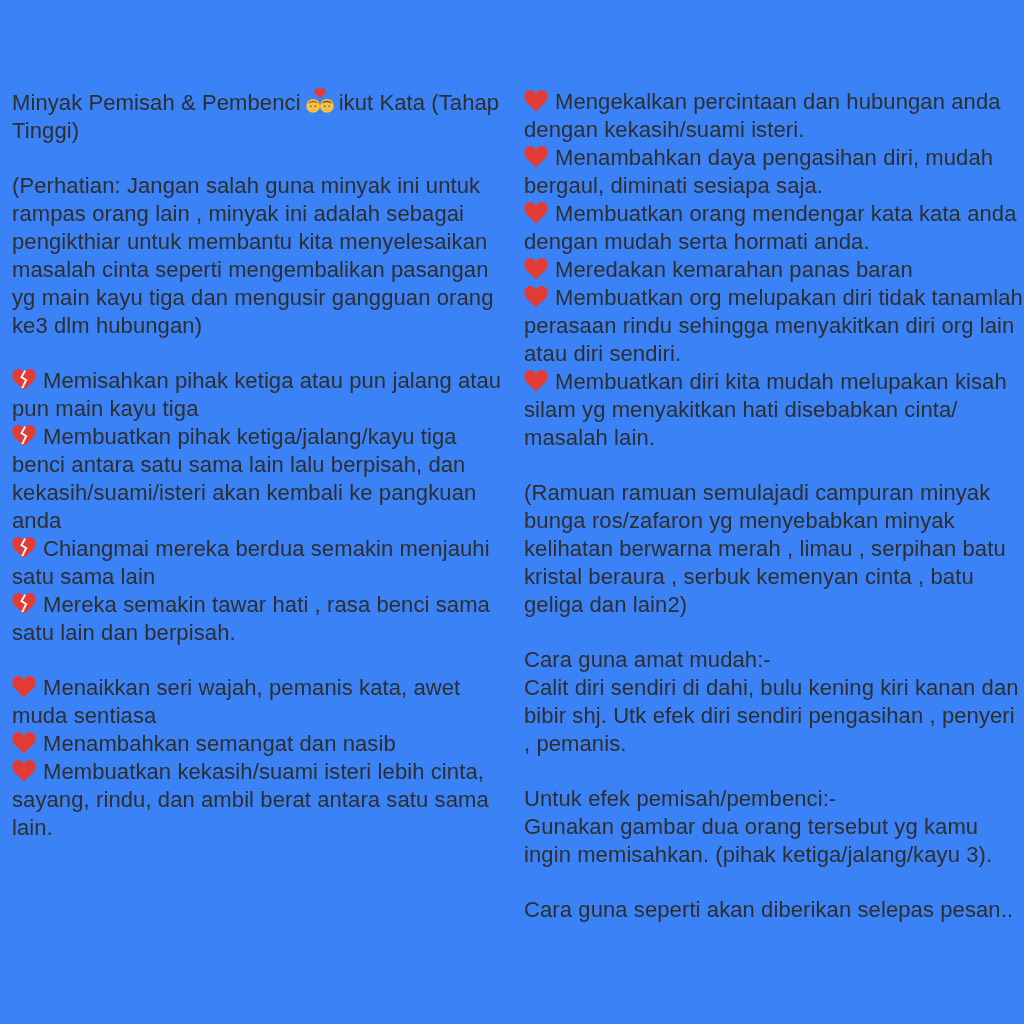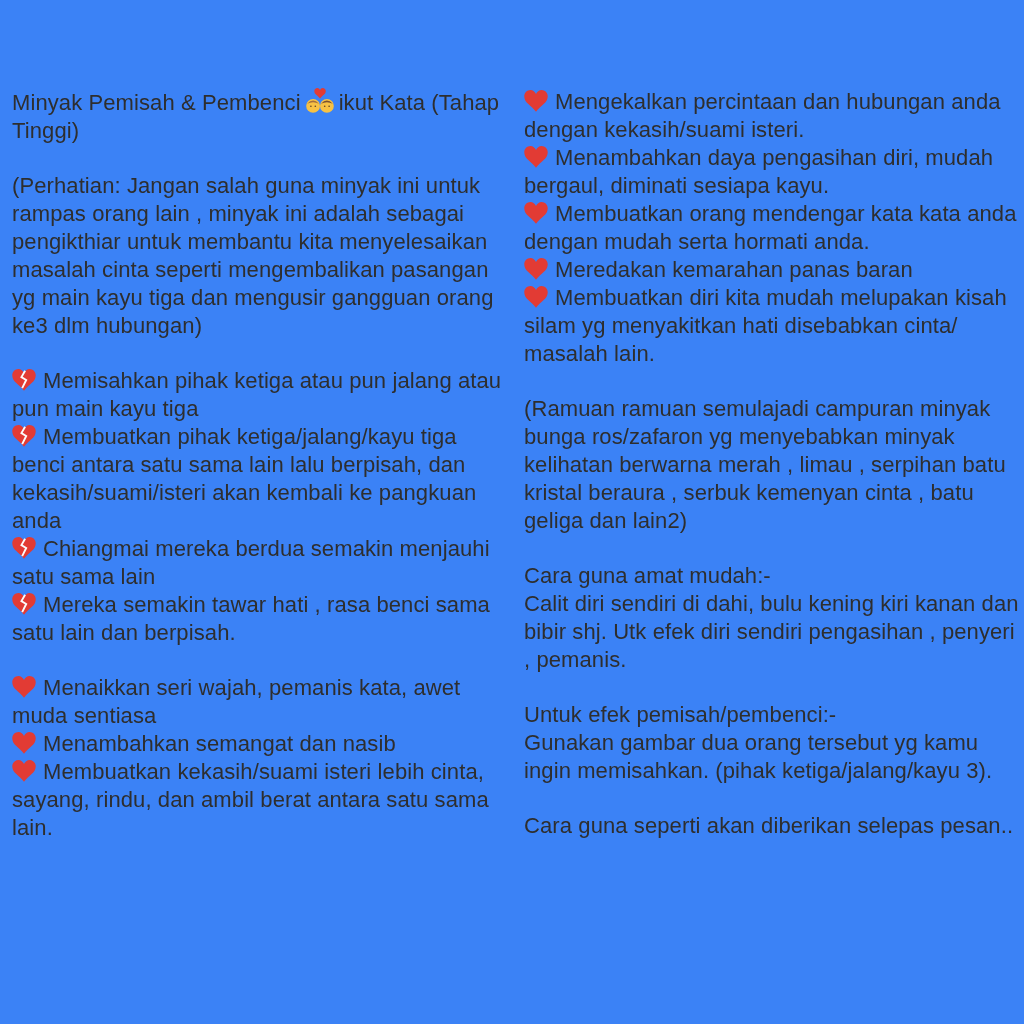--- a/index.html
+++ b/index.html
@@ -132,31 +132,36 @@
     <div class="block">
       <div class="li"><span class="hicon icon-red">
   <svg viewBox="0 0 32 30" xmlns="http://www.w3.org/2000/svg">
     <path d="M23.6,0C20.2,0,17.3,2.7,16,5.6C14.7,2.7,11.8,0,8.4,0C3.8,0,0,3.8,0,8.4c0,9.4,9.5,11.9,16,21.2c6.5-9.3,16-11.8,16-21.2C32,3.8,28.2,0,23.6,0z" fill="#e23b34"></path>
   </svg>
 </span><span>Mengekalkan percintaan dan hubungan anda dengan kekasih/suami isteri.</span></div>
       <div class="li"><span class="hicon icon-red">
   <svg viewBox="0 0 32 30" xmlns="http://www.w3.org/2000/svg">
     <path d="M23.6,0C20.2,0,17.3,2.7,16,5.6C14.7,2.7,11.8,0,8.4,0C3.8,0,0,3.8,0,8.4c0,9.4,9.5,11.9,16,21.2c6.5-9.3,16-11.8,16-21.2C32,3.8,28.2,0,23.6,0z" fill="#e23b34"></path>
   </svg>
-</span><span>Menambahkan daya pengasihan diri, mudah bergaul, diminati sesiapa kayu.</span></div>
+</span><span>Menambahkan daya pengasihan diri, mudah bergaul, diminati sesiapa saja.</span></div>
       <div class="li"><span class="hicon icon-red">
   <svg viewBox="0 0 32 30" xmlns="http://www.w3.org/2000/svg">
     <path d="M23.6,0C20.2,0,17.3,2.7,16,5.6C14.7,2.7,11.8,0,8.4,0C3.8,0,0,3.8,0,8.4c0,9.4,9.5,11.9,16,21.2c6.5-9.3,16-11.8,16-21.2C32,3.8,28.2,0,23.6,0z" fill="#e23b34"></path>
   </svg>
 </span><span>Membuatkan orang mendengar kata kata anda dengan mudah serta hormati anda.</span></div>
       <div class="li"><span class="hicon icon-red">
   <svg viewBox="0 0 32 30" xmlns="http://www.w3.org/2000/svg">
     <path d="M23.6,0C20.2,0,17.3,2.7,16,5.6C14.7,2.7,11.8,0,8.4,0C3.8,0,0,3.8,0,8.4c0,9.4,9.5,11.9,16,21.2c6.5-9.3,16-11.8,16-21.2C32,3.8,28.2,0,23.6,0z" fill="#e23b34"></path>
   </svg>
 </span><span>Meredakan kemarahan panas baran</span></div>
+      <div class="li"><span class="hicon icon-red">
+  <svg viewBox="0 0 32 30" xmlns="http://www.w3.org/2000/svg">
+    <path d="M23.6,0C20.2,0,17.3,2.7,16,5.6C14.7,2.7,11.8,0,8.4,0C3.8,0,0,3.8,0,8.4c0,9.4,9.5,11.9,16,21.2c6.5-9.3,16-11.8,16-21.2C32,3.8,28.2,0,23.6,0z" fill="#e23b34"></path>
+  </svg>
+</span><span>Membuatkan org melupakan diri tidak tanamlah perasaan rindu sehingga menyakitkan diri org lain atau diri sendiri.</span></div>
       <div class="li"><span class="hicon icon-red">
   <svg viewBox="0 0 32 30" xmlns="http://www.w3.org/2000/svg">
     <path d="M23.6,0C20.2,0,17.3,2.7,16,5.6C14.7,2.7,11.8,0,8.4,0C3.8,0,0,3.8,0,8.4c0,9.4,9.5,11.9,16,21.2c6.5-9.3,16-11.8,16-21.2C32,3.8,28.2,0,23.6,0z" fill="#e23b34"></path>
   </svg>
 </span><span>Membuatkan diri kita mudah melupakan kisah silam yg menyakitkan hati disebabkan cinta/ masalah lain.</span></div>
     </div>
 
     <p class="block">(Ramuan ramuan semulajadi campuran minyak bunga ros/zafaron yg menyebabkan minyak kelihatan berwarna merah , limau , serpihan batu kristal beraura , serbuk kemenyan cinta , batu geliga dan lain2)</p>
 
     <div class="block">

